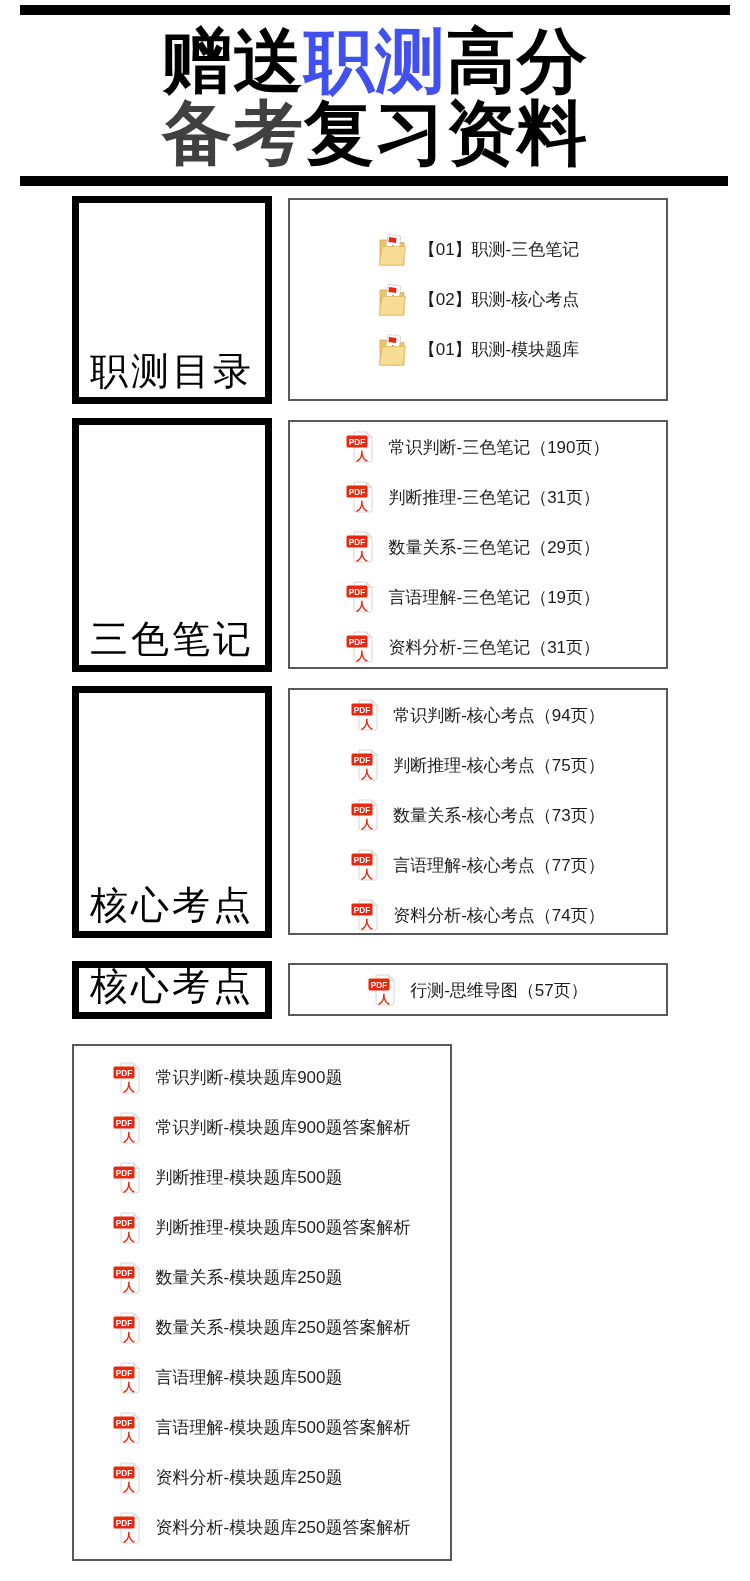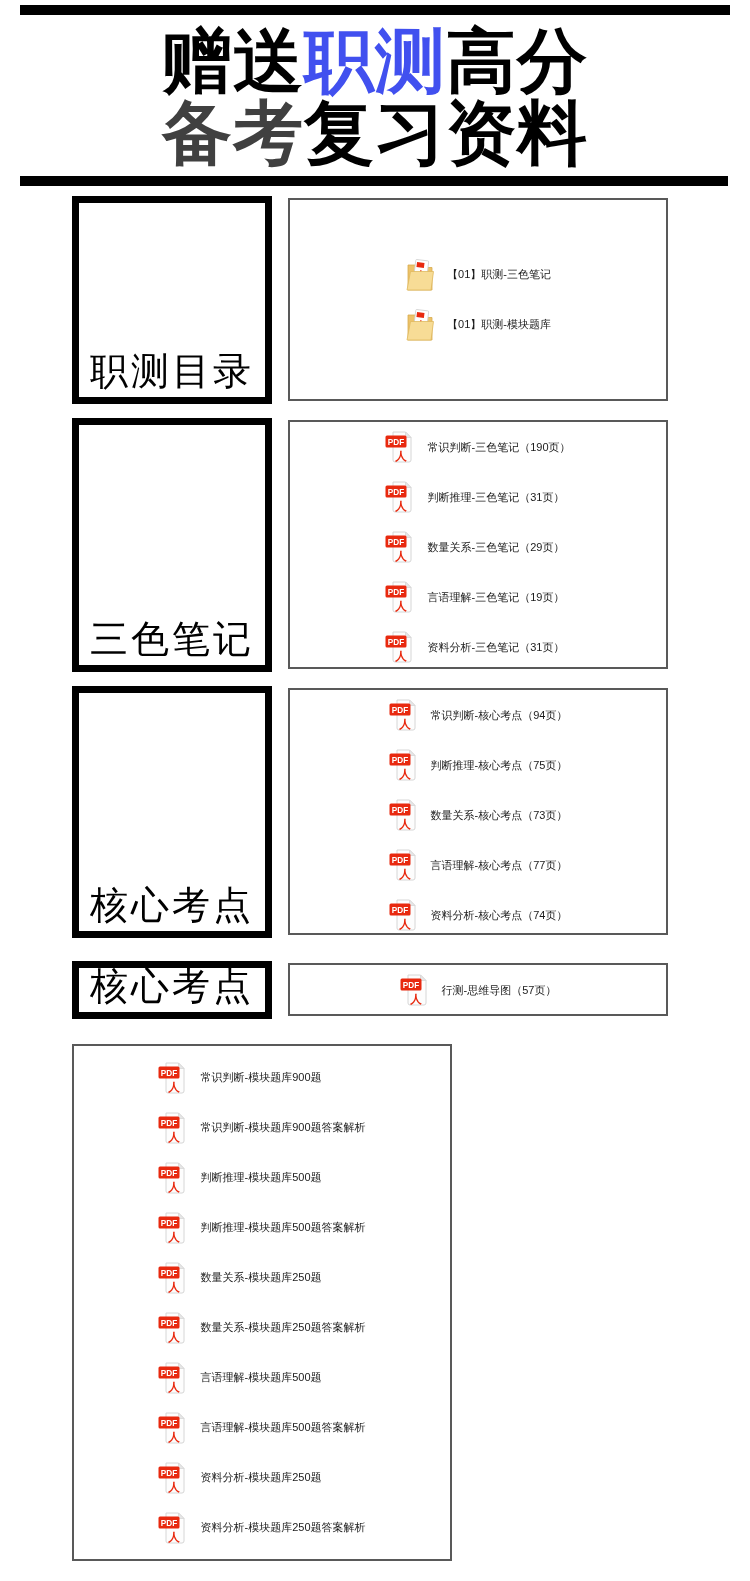--- a/index.html
+++ b/index.html
@@ -21,21 +21,21 @@
 
   .label-box{width:200px;flex:0 0 200px;border:7px solid #000;box-sizing:border-box;
     display:flex;align-items:flex-end;justify-content:center;background:#fff;}
   .label-box .label{font-family:"Liberation Serif","DejaVu Serif",serif;font-size:38px;
     letter-spacing:3px;color:#000;white-space:nowrap;}
 
   .panel{width:380px;flex:0 0 380px;border:2px solid #595959;box-sizing:border-box;
     background:#fff;display:flex;margin:2px 0 3px 0;}
   .rows{margin:auto;display:flex;flex-direction:column;}
   .row{height:50px;display:flex;align-items:center;gap:12px;}
-  .row .fname{font-size:11px;color:#1b1b1b;white-space:nowrap;line-height:1;}
+  .row .fname{font-size:17px;color:#1b1b1b;white-space:nowrap;line-height:1;}
 
   
   .section-0{height:208px;}
   .section-1{height:254px;}
   .section-2{height:252px;}
   .section-3{height:58px;}
   .section-4{height:522px;}
 
   .icon{flex:0 0 30px;width:30px;height:36px;display:inline-block;}
   .icon svg{display:block;}
@@ -76,20 +76,34 @@
                 <svg width="30" height="36" viewBox="0 0 30 36">
                   <path d="M3 8 h9 l2 2.5 h13 V33 H3 z" fill="#edc36a" stroke="#d8ab4e" stroke-width="0.8"></path>
                   <g transform="rotate(7 15 14)">
                     <rect x="9.5" y="3" width="13" height="21" rx="1" fill="#ffffff" stroke="#cfcfcf" stroke-width="0.8"></rect>
                     <rect x="11" y="5.5" width="7.5" height="5" fill="#e8290f"></rect>
                     <text x="16" y="20" font-size="8.5" font-weight="bold" fill="#e8290f" text-anchor="middle">人</text>
                   </g>
                   <path d="M2 33 L5.5 14.5 h23 L26 33 z" fill="#f7dc96" stroke="#e0b95e" stroke-width="0.8"></path>
                 </svg>
               </span>
+              <span class="fname">【02】职测-核心考点</span>
+            </div>
+            <div class="row">
+              <span class="icon">
+                <svg width="30" height="36" viewBox="0 0 30 36">
+                  <path d="M3 8 h9 l2 2.5 h13 V33 H3 z" fill="#edc36a" stroke="#d8ab4e" stroke-width="0.8"></path>
+                  <g transform="rotate(7 15 14)">
+                    <rect x="9.5" y="3" width="13" height="21" rx="1" fill="#ffffff" stroke="#cfcfcf" stroke-width="0.8"></rect>
+                    <rect x="11" y="5.5" width="7.5" height="5" fill="#e8290f"></rect>
+                    <text x="16" y="20" font-size="8.5" font-weight="bold" fill="#e8290f" text-anchor="middle">人</text>
+                  </g>
+                  <path d="M2 33 L5.5 14.5 h23 L26 33 z" fill="#f7dc96" stroke="#e0b95e" stroke-width="0.8"></path>
+                </svg>
+              </span>
               <span class="fname">【01】职测-模块题库</span>
             </div>
           </div>
         </div>
       </div>
       <div class="section section-1">
         <div class="label-box">
           <span class="label">三色笔记</span>
         </div>
         <div class="panel">

